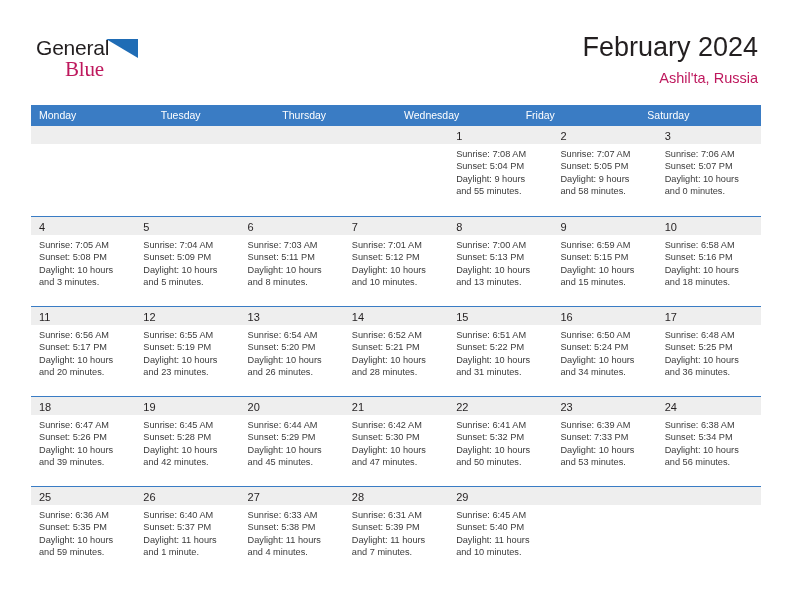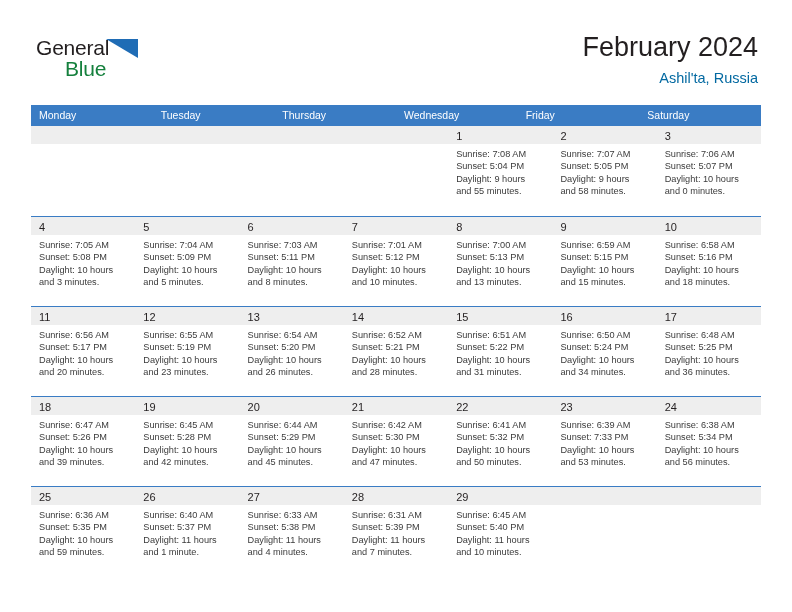--- a/index.html
+++ b/index.html
@@ -56,39 +56,40 @@
     border-style: solid;
     border-width: 0 32px 19px 0;
     border-color: transparent #1f6cb5 transparent transparent;
   }
   .logo-blue {
     position: absolute;
     left: 29px;
     top: 21px;
     font-size: 21px;
     letter-spacing: -0.2px;
-    color: #15803d;
+    color: #be185d;
+    font-family: Liberation Serif, serif;
   }
 
   .title-block {
     position: absolute;
     right: 34px;
     top: 31px;
     text-align: right;
   }
   .cal-title {
     font-size: 27px;
     font-weight: normal;
     color: #231f20;
     line-height: 32px;
     white-space: nowrap;
   }
   .cal-subtitle {
     font-size: 14.5px;
-    color: #0369a1;
+    color: #be185d;
     line-height: 20px;
     margin-top: 5px;
     white-space: nowrap;
   }
 
   
   .calendar {
     position: absolute;
     left: 31px;
     top: 105px;

